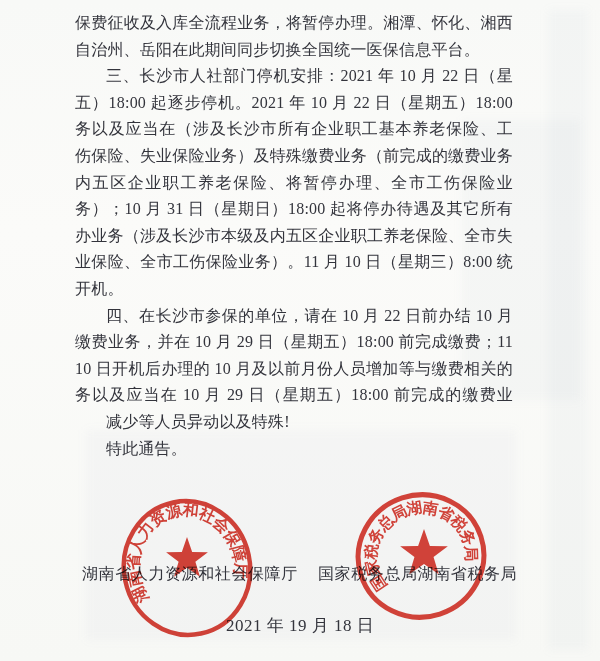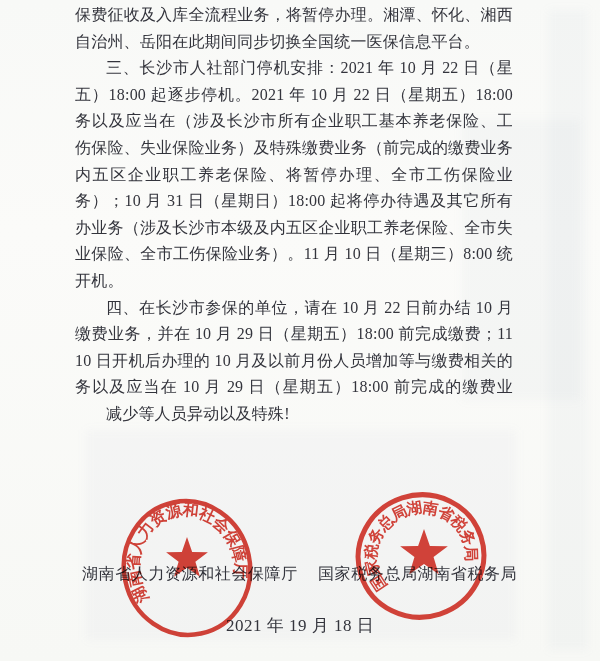--- a/index.html
+++ b/index.html
@@ -12,21 +12,21 @@
     background:linear-gradient(180deg,#f8f9f7 0%,#fbfbf9 35%,#f7f8f5 100%);
     font-family:"Liberation Serif","DejaVu Serif",serif;
     color:#33343c;
   }
   
   .ghost { position:absolute; pointer-events:none; filter:blur(5px); }
   .ghost-a { left:462px; top:120px; width:118px; height:280px; background:rgba(140,158,190,0.055); }
   .ghost-b { left:86px;  top:430px; width:430px; height:210px; background:rgba(150,145,175,0.045); }
   .ghost-c { left:548px; top:10px;  width:40px;  height:640px; background:rgba(140,150,180,0.05); }
 
-  .notice-body { position:absolute; left:75px; top:2px; width:438px; }
+  .notice-body { position:absolute; left:75px; top:10px; width:438px; }
   .line {
     font-size:16px; height:26.6px; line-height:26.6px;
     letter-spacing:0.2px; overflow:hidden;
     text-align:justify; text-align-last:left; white-space:normal;
   }
   .line.just { text-align-last:justify; }
   .line.ind  { padding-left:31px; }
 
   .sig {
     position:absolute; top:563px; height:22px; line-height:22px;
@@ -64,20 +64,21 @@
       <div class="line just">内五区企业职工养老保险、将暂停办理、全市工伤保险业</div>
       <div class="line just">务）；10 月 31 日（星期日）18:00 起将停办待遇及其它所有经</div>
       <div class="line just">办业务（涉及长沙市本级及内五区企业职工养老保险、全市失</div>
       <div class="line just">业保险、全市工伤保险业务）。11 月 10 日（星期三）8:00 统一</div>
       <div class="line">开机。</div>
       <div class="line just ind">四、在长沙市参保的单位，请在 10 月 22 日前办结 10 月及</div>
       <div class="line just">缴费业务，并在 10 月 29 日（星期五）18:00 前完成缴费；11 月</div>
       <div class="line just">10 日开机后办理的 10 月及以前月份人员增加等与缴费相关的业</div>
       <div class="line just">务以及应当在 10 月 29 日（星期五）18:00 前完成的缴费业务。</div>
       <div class="line ind">减少等人员异动以及特殊!</div>
+      <div class="line ind">特此通告。</div>
     </div>
 
   <div class="sig sig-left">湖南省人力资源和社会保障厅</div>
   <div class="sig sig-right">国家税务总局湖南省税务局</div>
 
   <div class="dateline">2021 年 19 月 18 日</div>
 
   <svg class="seal seal-left" width="150" height="160" viewBox="0 0 150 160">
     <defs>
       <path id="arc-left" d="M -43.5 22.4 A 48 53 0 1 1 43.5 22.4" fill="none"></path>

